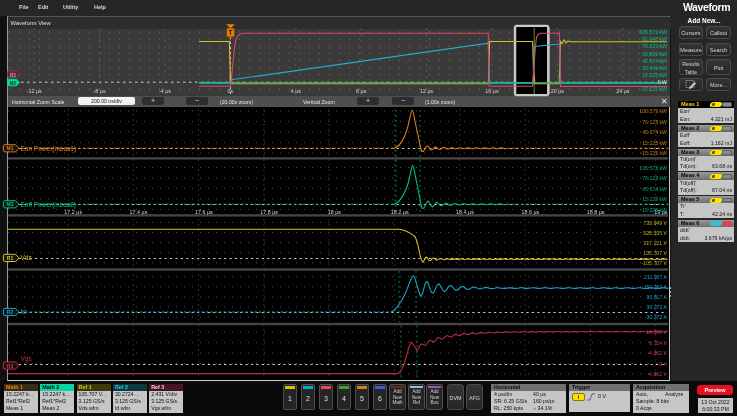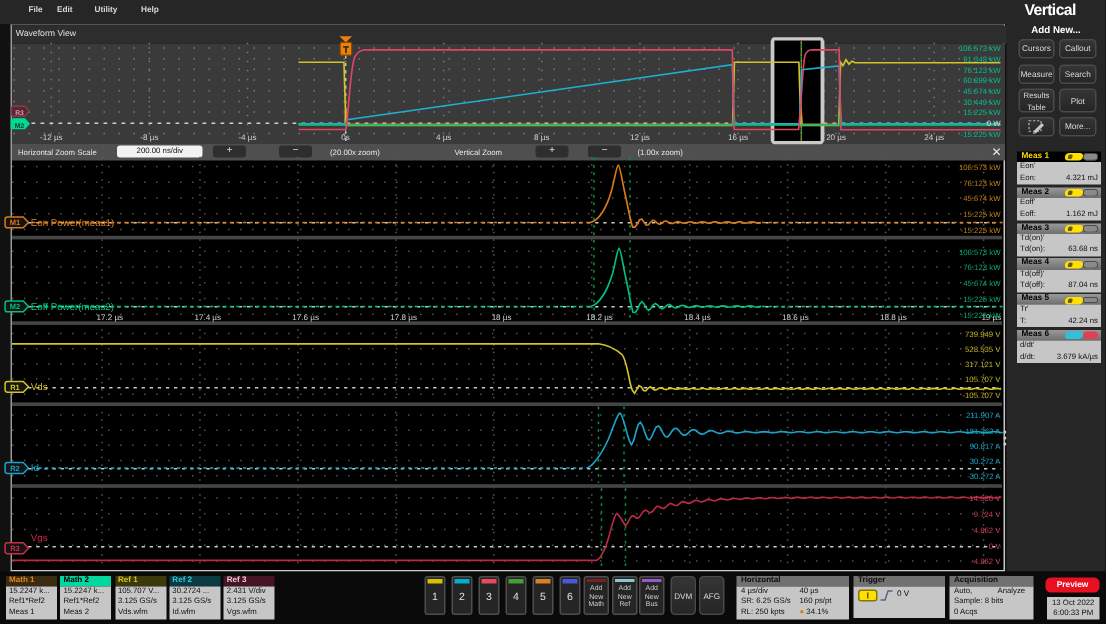--- a/index.html
+++ b/index.html
@@ -5,21 +5,21 @@
 .abs{position:absolute}
 </style></head>
 <body>
 
 <div class="abs" style="left:0;top:0;width:737px;height:16px;background:#262626;color:#d8d8d8;font-size:5.5px;font-weight:bold">
 <span class="abs" style="left:19px;top:4px">File</span>
 <span class="abs" style="left:38px;top:4px">Edit</span>
 <span class="abs" style="left:63px;top:4px">Utility</span>
 <span class="abs" style="left:94px;top:4px">Help</span>
 </div>
-<div class="abs" style="left:683px;top:1px;width:54px;height:14px;color:#fff;font-size:10.5px;font-weight:bold;letter-spacing:-0.4px">Vertical</div>
+<div class="abs" style="left:683px;top:1px;width:54px;height:14px;color:#fff;font-size:10.5px;font-weight:bold;letter-spacing:-0.4px">Waveform</div>
 
 <div class="abs" style="left:7px;top:16px;width:663px;height:365px;background:#000;border-left:1px solid #9a9a9a;border-bottom:1px solid #d0d0d0;border-top:1px solid #555;border-right:1.5px solid #c8c8c8;box-sizing:border-box">
   <div class="abs" style="left:0;top:0;width:662px;height:12px;background:#2d2d2d;color:#e0e0e0;font-size:5.8px;padding-left:2.5px;line-height:13px">Waveform View</div>
   <div class="abs" style="left:0;top:12px;width:662px;height:67px;background:#3a3a3a"></div>
   <div class="abs" style="left:0;top:79px;width:662px;height:10.5px;background:#4f4f4f">
      <span class="abs" style="left:4px;top:2.6px;font-size:5.2px;color:#e8e8e8">Horizontal Zoom Scale</span>
      <span class="abs" style="left:70px;top:1.2px;width:57px;height:7.5px;background:#f2f2f2;border-radius:2px;color:#111;font-size:5.2px;text-align:center;line-height:8px">200.00 ns/div</span>
      <span class="abs" style="left:134px;top:1.2px;width:22px;height:7.5px;background:#2e2e2e;border-radius:2px;color:#ddd;font-size:7px;text-align:center;line-height:7.5px">+</span>
      <span class="abs" style="left:178px;top:1.2px;width:22px;height:7.5px;background:#2e2e2e;border-radius:2px;color:#ddd;font-size:7px;text-align:center;line-height:7px">−</span>
      <span class="abs" style="left:212px;top:2.6px;font-size:5.2px;color:#e8e8e8">(20.00x zoom)</span>

